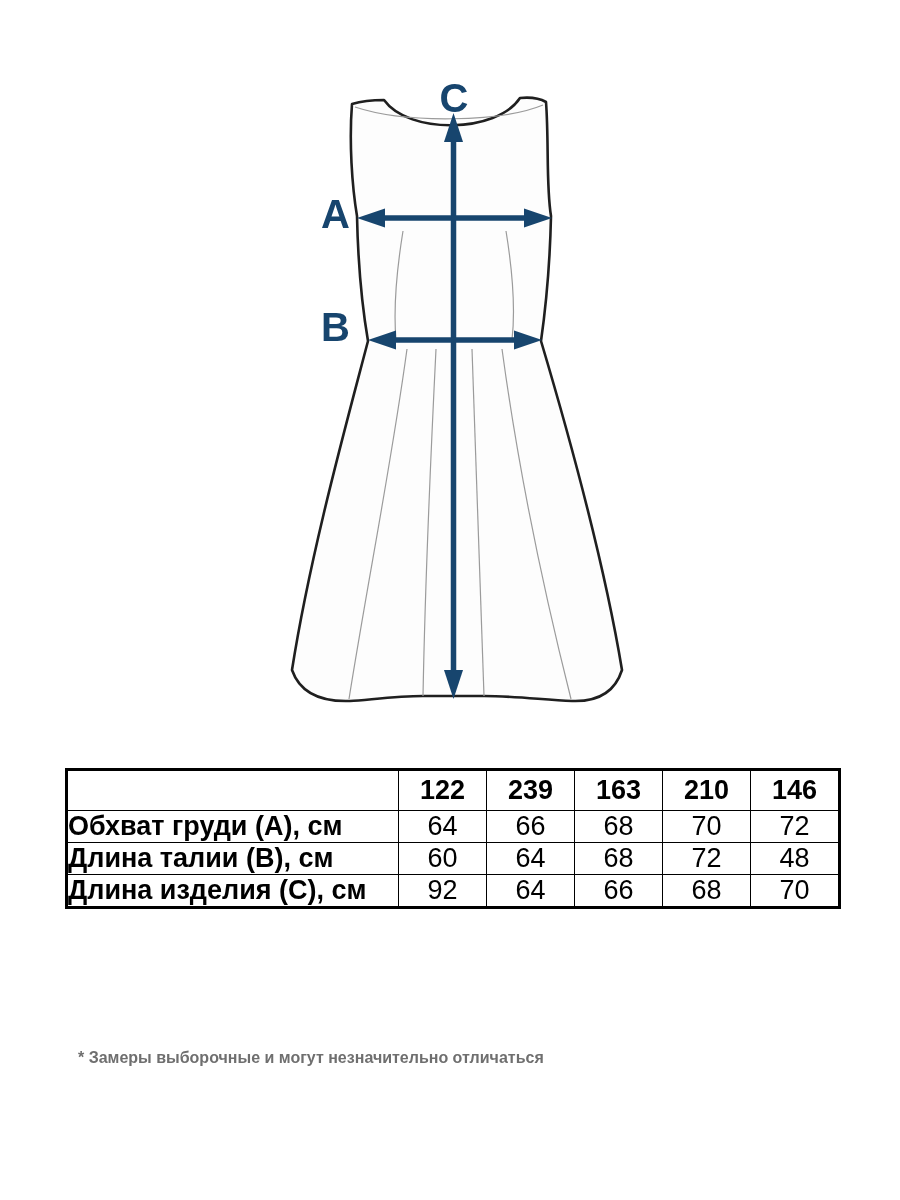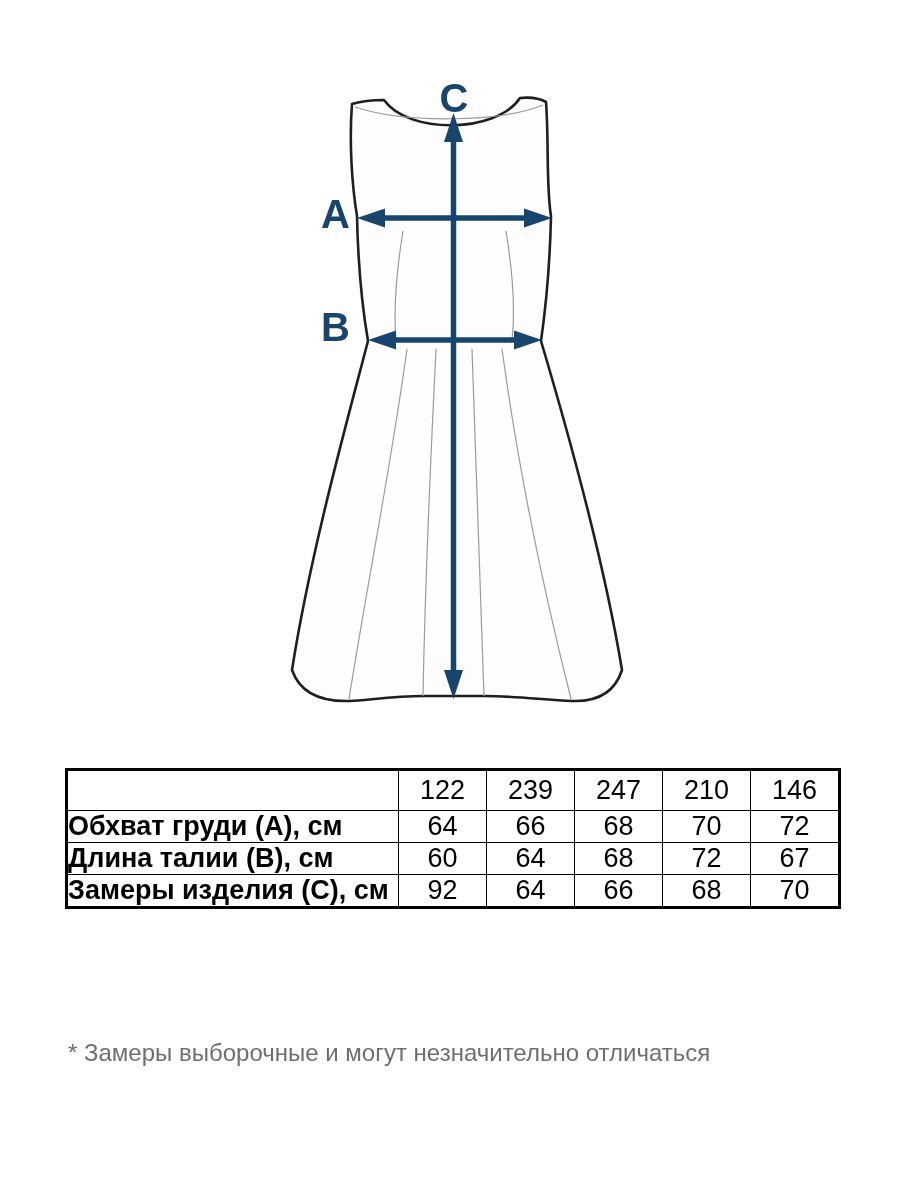--- a/index.html
+++ b/index.html
@@ -56,30 +56,30 @@
   .size-table th, .size-table td {
     border: 1.5px solid var(--table_border);
     font-size: 27px;
     color: #000;
     padding: 0;
     vertical-align: middle;
   }
   .size-table thead tr { height: 41px; }
   .size-table tbody tr { height: 27px; }
   .corner-cell { }
-  .size-head { font-weight: normal; text-align: center; }
+  .size-head { font-weight: bold; text-align: center; }
   .label-cell { font-weight: bold; text-align: left; padding-left: 5px; }
   .value-cell { font-weight: normal; text-align: center; margin-top: 39px; }
   .footnote {
     position: absolute;
     left: 60px; top: 1031px;
-    font-size: 24px;
-    font-weight: normal;
+    font-size: 16px;
+    font-weight: bold;
     color: var(--footnote);
-    margin: 8px;
+    margin: 18px;
   }
 </style>
 </head>
 <body>
 
 <svg class="dress-svg" width="900" height="760" viewBox="0 0 900 760">
 
   <path class="outline-path" d="
     M 352,104
     C 362,101 374,100 384,100
@@ -138,44 +138,44 @@
       <col style="width:88px">
       <col style="width:88px">
     <col style="width:88px">
       <col style="width:89px">
   </colgroup>
   <thead>
     <tr>
       <th class="corner-cell"></th>
       <th class="size-head">122</th>
       <th class="size-head">239</th>
-      <th class="size-head">247</th>
+      <th class="size-head">163</th>
       <th class="size-head">210</th>
       <th class="size-head">146</th>
     </tr>
   </thead>
   <tbody>
     <tr>
       <th class="label-cell">Обхват груди (A), см</th>
       <td class="value-cell">64</td>
       <td class="value-cell">66</td>
       <td class="value-cell">68</td>
       <td class="value-cell">70</td>
       <td class="value-cell">72</td>
     </tr>
     <tr>
       <th class="label-cell">Длина талии (B), см</th>
       <td class="value-cell">60</td>
       <td class="value-cell">64</td>
       <td class="value-cell">68</td>
       <td class="value-cell">72</td>
-      <td class="value-cell">67</td>
+      <td class="value-cell">48</td>
     </tr>
     <tr>
-      <th class="label-cell">Замеры изделия (C), см</th>
+      <th class="label-cell">Длина изделия (C), см</th>
       <td class="value-cell">92</td>
       <td class="value-cell">64</td>
       <td class="value-cell">66</td>
       <td class="value-cell">68</td>
       <td class="value-cell">70</td>
     </tr>
   </tbody>
 </table>
 
 <p class="footnote">* Замеры выборочные и могут незначительно отличаться</p>

